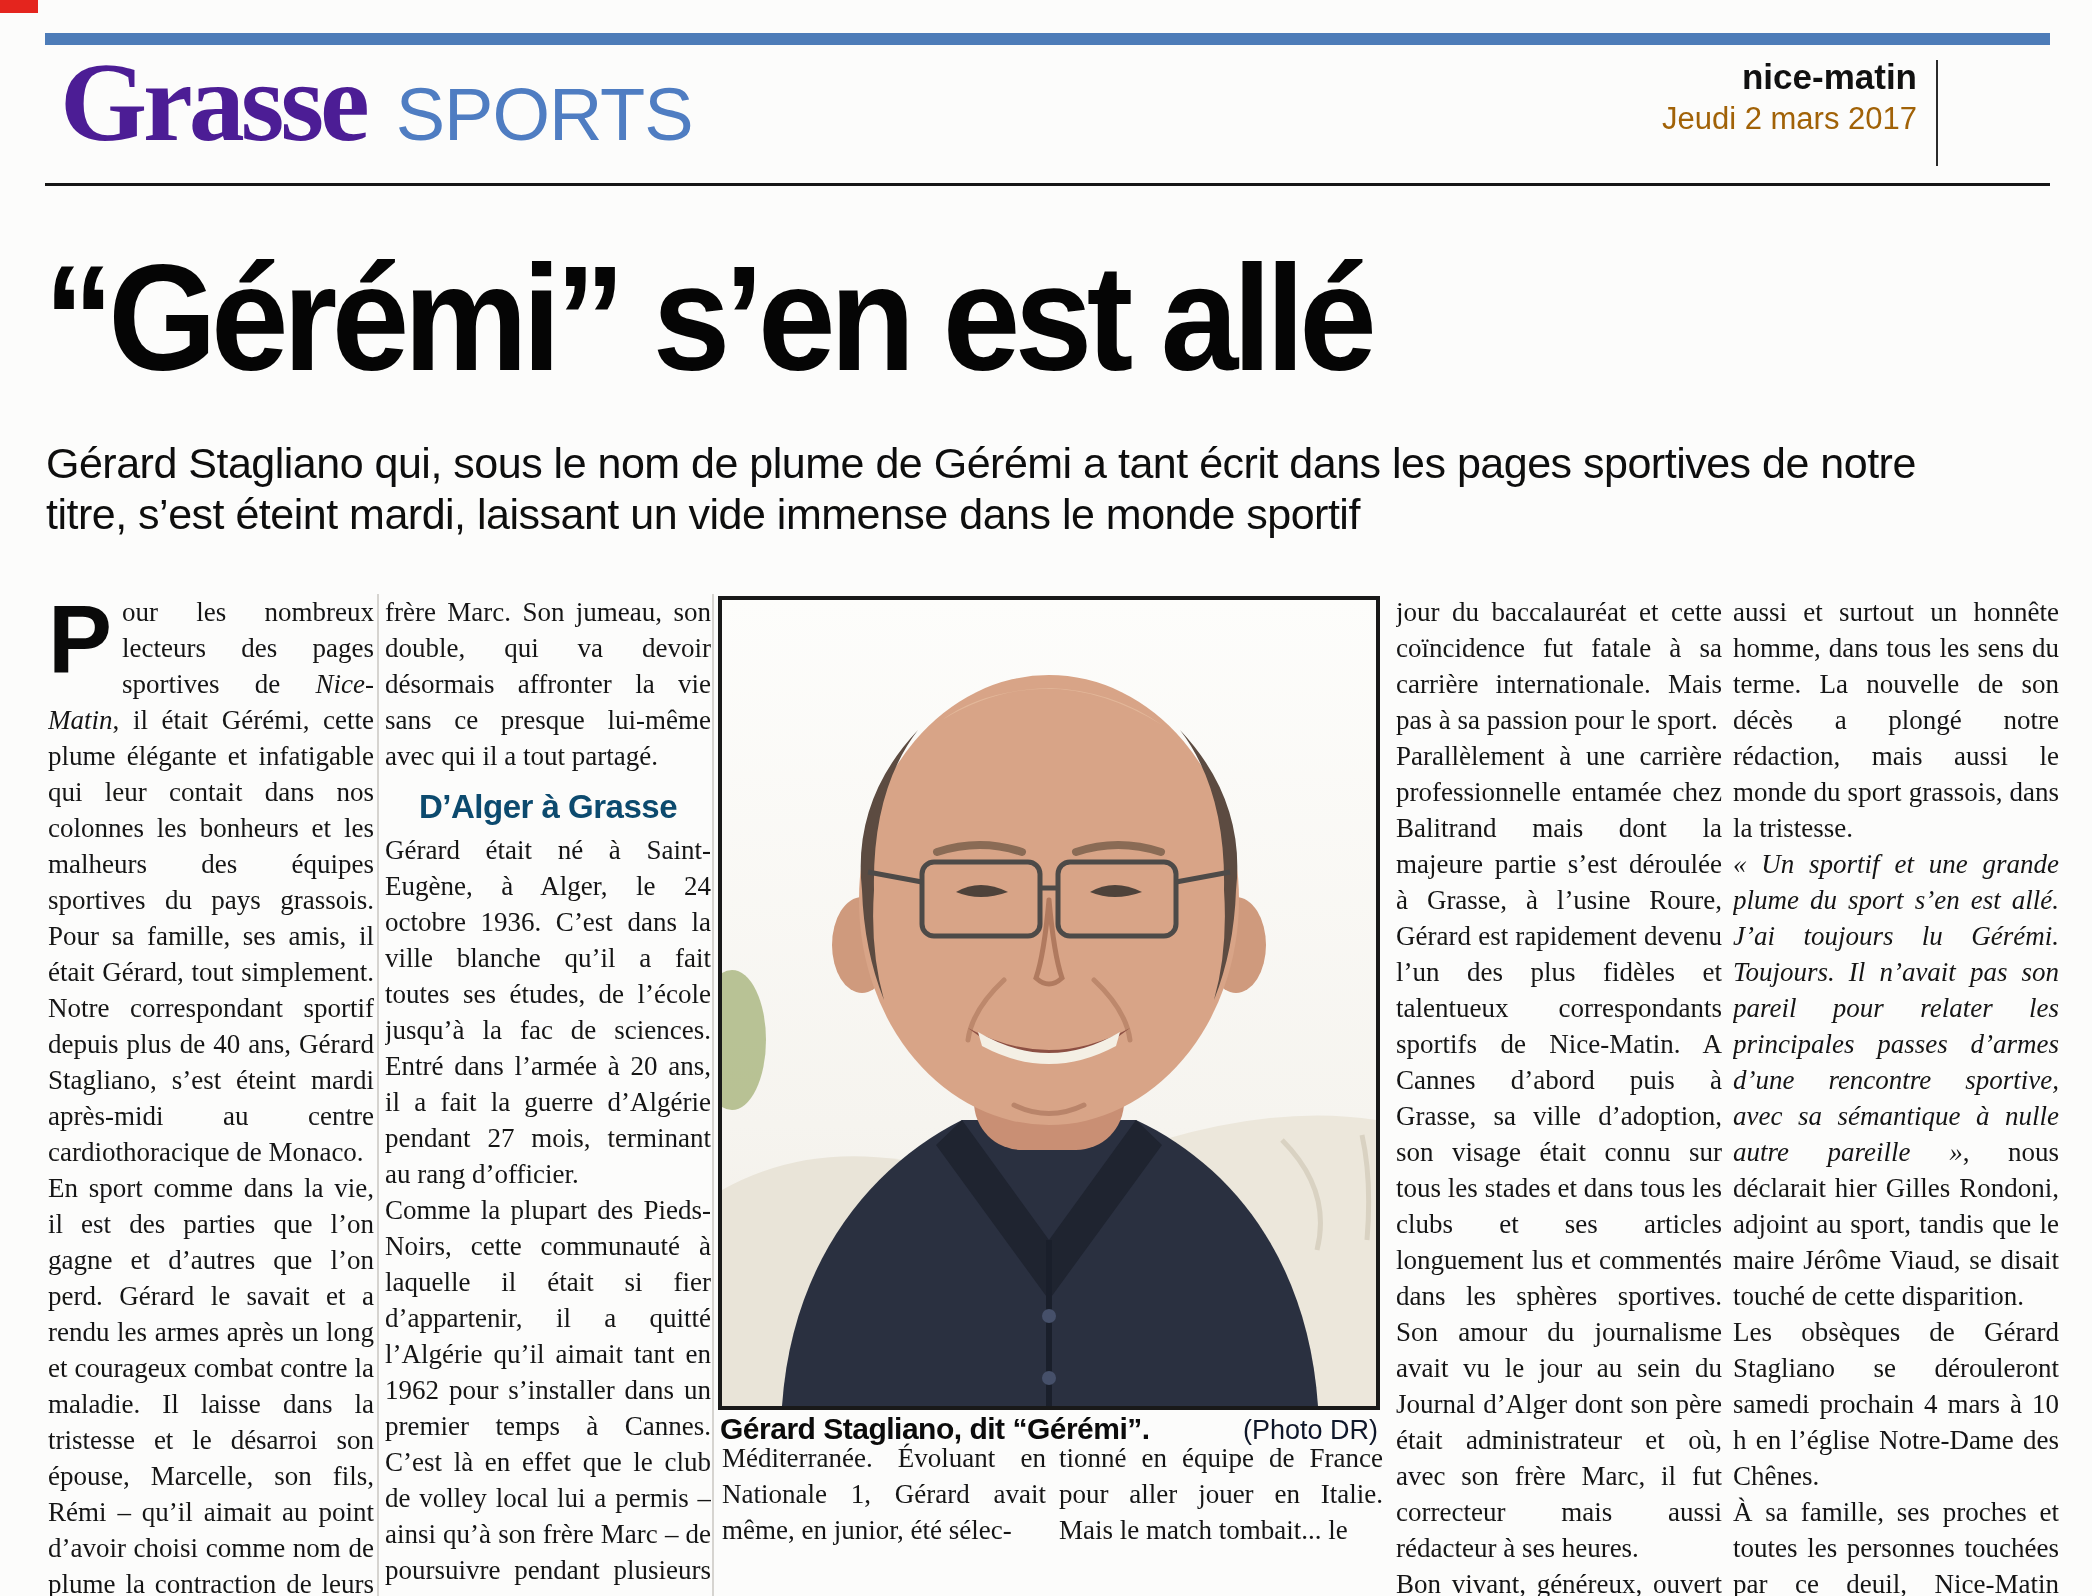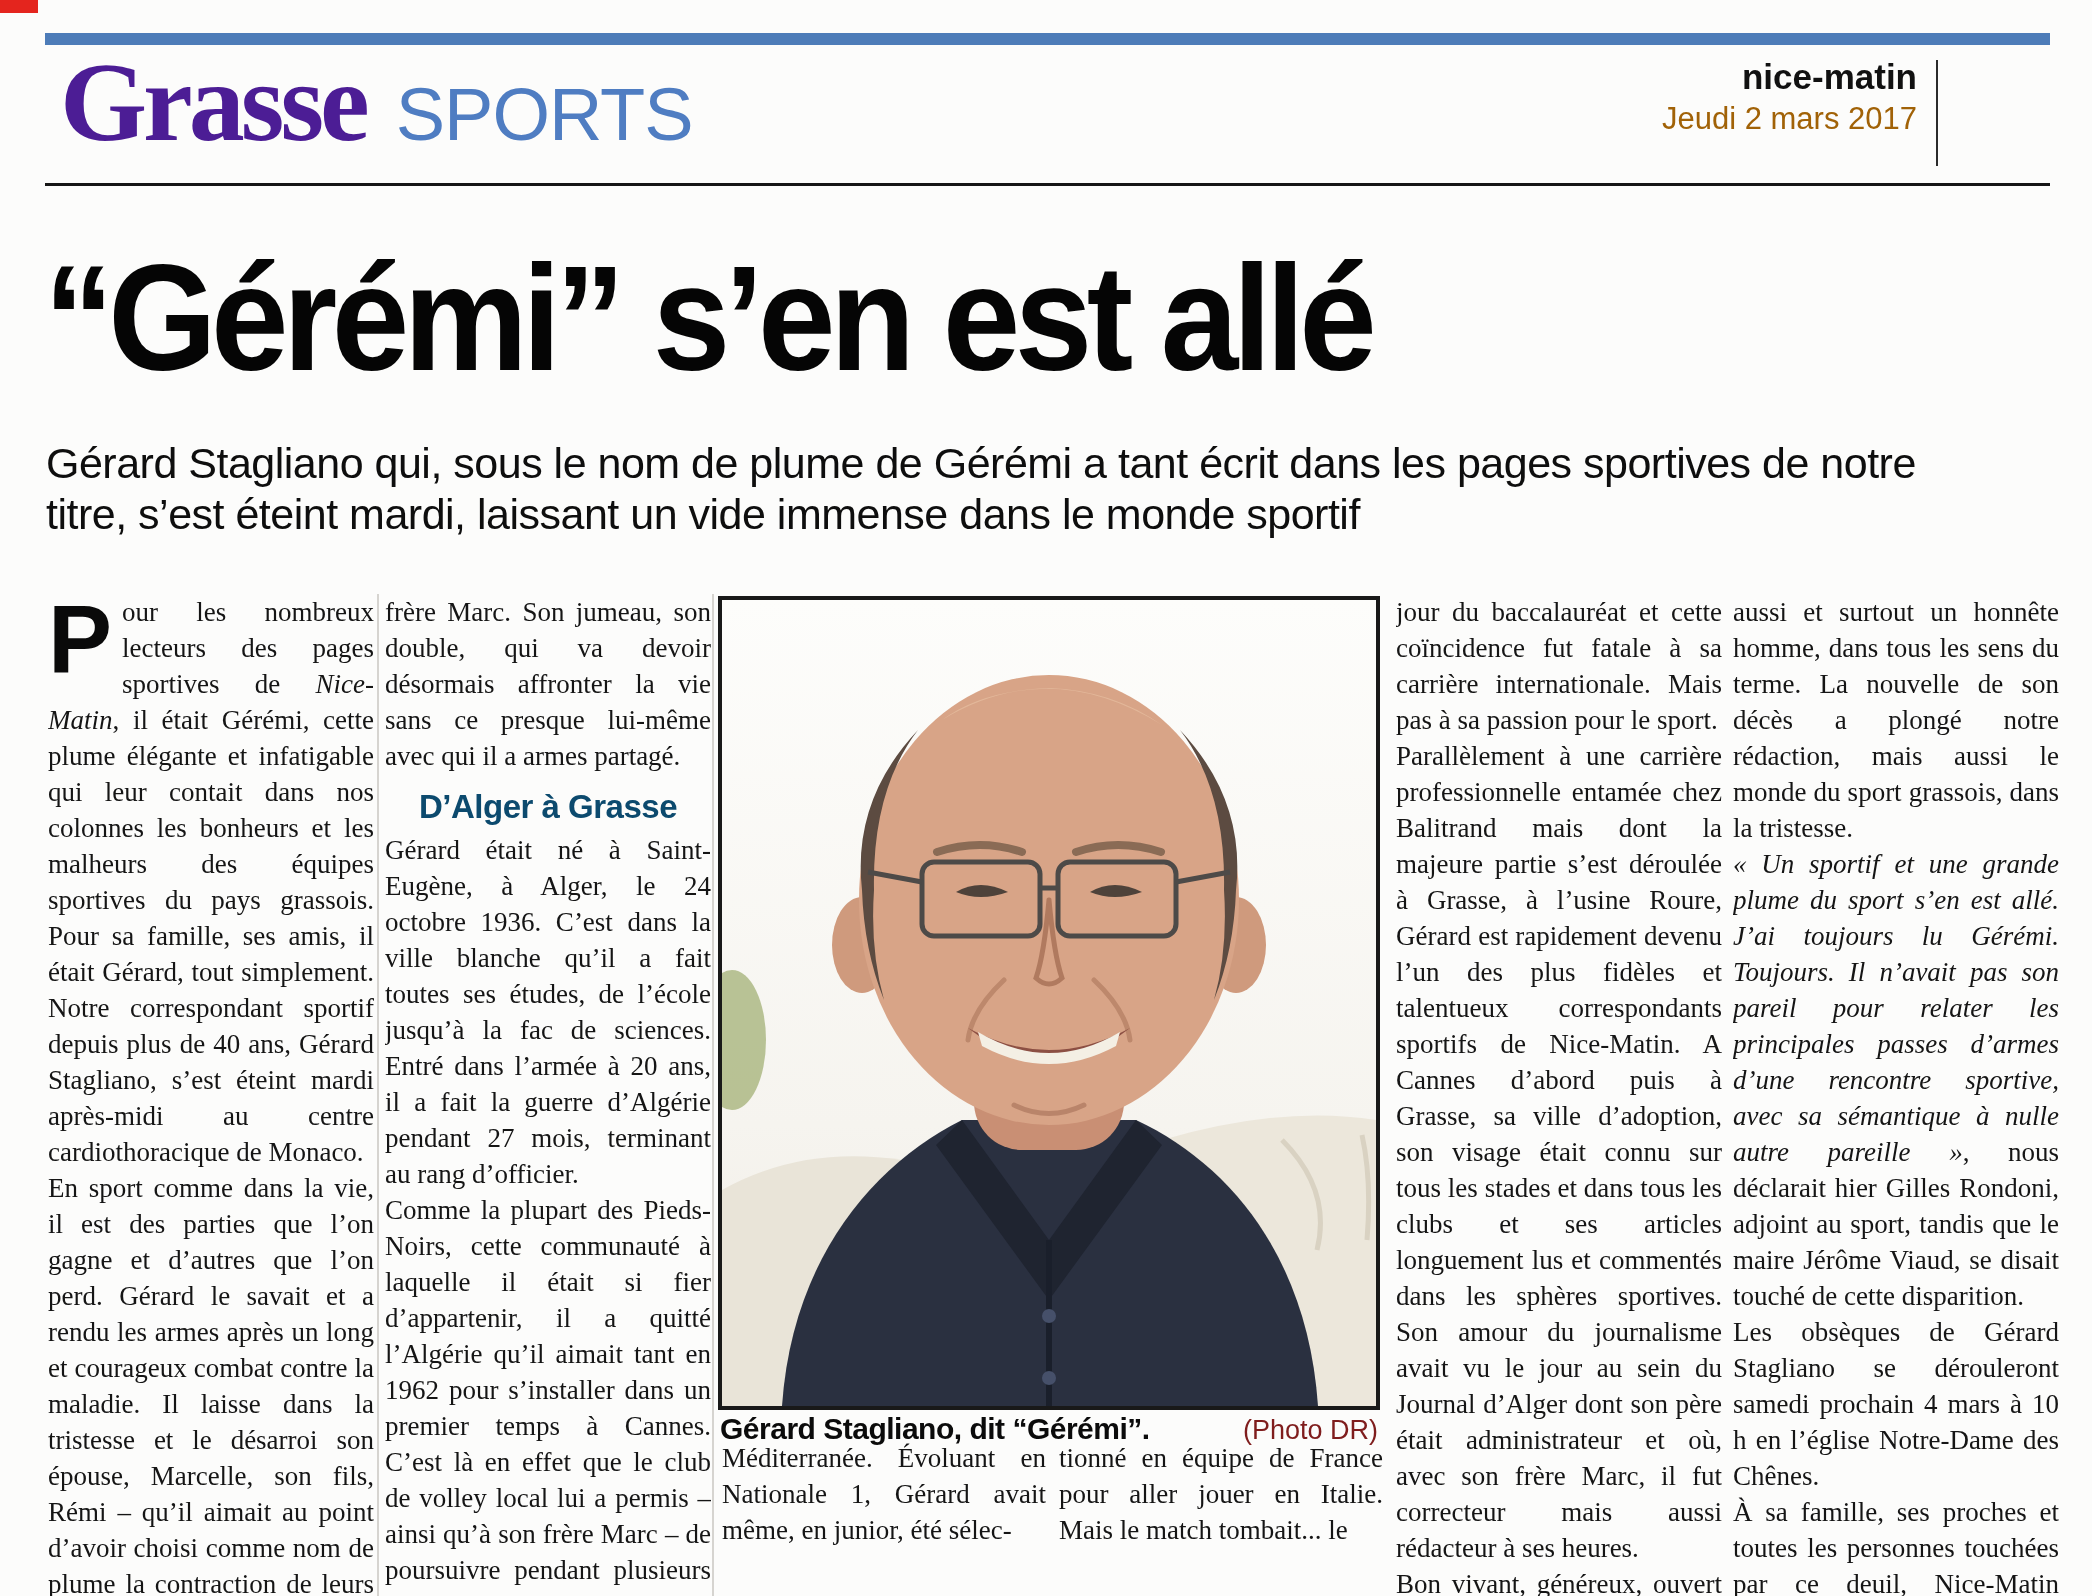--- a/index.html
+++ b/index.html
@@ -75,21 +75,21 @@
   .photo-frame {
     left: 718px; top: 596px; width: 654px; height: 806px;
     border: 4px solid #191919; background: #f4f2ed; overflow: hidden; margin: 0;
   }
   .caption-row {
     left: 720px; top: 1412px; width: 658px;
     display: flex; justify-content: space-between; align-items: baseline;
     font-family: "Liberation Sans", sans-serif;
   }
   .caption { font-weight: bold; font-size: 30px; color: #0b0b0b; letter-spacing: -0.5px; }
-  .credit { font-weight: normal; font-size: 27px; color: #7f1d1d; }
+  .credit { font-weight: normal; font-size: 27px; color: #0f172a; }
 </style>
 </head>
 <body>
 
 <div class="abs corner-mark"></div>
 <div class="abs top-bar"></div>
 <div class="abs masthead-line">
   <span class="section-title">Grasse</span>
   <span class="section-label">SPORTS</span>
 </div>
@@ -105,21 +105,21 @@
 
 <div class="abs col-rule rule-a"></div>
 <div class="abs col-rule rule-b"></div>
 
 <section class="col col-1">
   <p class="body-p"><span class="dropcap">P</span><span>our les nombreux lecteurs des pages sportives de </span><em>Nice-Matin</em><span>, il était Gérémi, cette plume élégante et infatigable qui leur contait dans nos colonnes les bonheurs et les malheurs des équipes sportives du pays grassois. Pour sa famille, ses amis, il était Gérard, tout simplement. Notre correspondant sportif depuis plus de 40 ans, Gérard Stagliano, s’est éteint mardi après-midi au centre cardiothoracique de Monaco.</span></p>
   <p class="body-p">En sport comme dans la vie, il est des parties que l’on gagne et d’autres que l’on perd. Gérard le savait et a rendu les armes après un long et courageux combat contre la maladie. Il laisse dans la tristesse et le désarroi son épouse, Marcelle, son fils, Rémi – qu’il aimait au point d’avoir choisi comme nom de plume la contraction de leurs deux prénoms – et surtout son</p>
 </section>
 
 <section class="col col-2">
-  <p class="body-p">frère Marc. Son jumeau, son double, qui va devoir désormais affronter la vie sans ce presque lui-même avec qui il a armes partagé.</p>
+  <p class="body-p">frère Marc. Son jumeau, son double, qui va devoir désormais affronter la vie sans ce presque lui-même avec qui il a tout partagé.</p>
   <h2 class="crosshead">D’Alger à Grasse</h2>
   <p class="body-p">Gérard était né à Saint-Eugène, à Alger, le 24 octobre 1936. C’est dans la ville blanche qu’il a fait toutes ses études, de l’école jusqu’à la fac de sciences. Entré dans l’armée à 20 ans, il a fait la guerre d’Algérie pendant 27 mois, terminant au rang d’officier.</p>
   <p class="body-p">Comme la plupart des Pieds-Noirs, cette communauté à laquelle il était si fier d’appartenir, il a quitté l’Algérie qu’il aimait tant en 1962 pour s’installer dans un premier temps à Cannes. C’est là en effet que le club de volley local lui a permis – ainsi qu’à son frère Marc – de poursuivre pendant plusieurs années sa carrière de volleyeur de haut niveau entamée de l’autre côté de la</p>
 </section>
 
 <figure class="abs photo-frame">
   <svg width="654" height="806" viewBox="0 0 654 806" xmlns="http://www.w3.org/2000/svg">
     <defs>
       <linearGradient id="bgG" x1="0" y1="0" x2="0" y2="1">
         <stop offset="0" stop-color="#fdfdfb"></stop>

